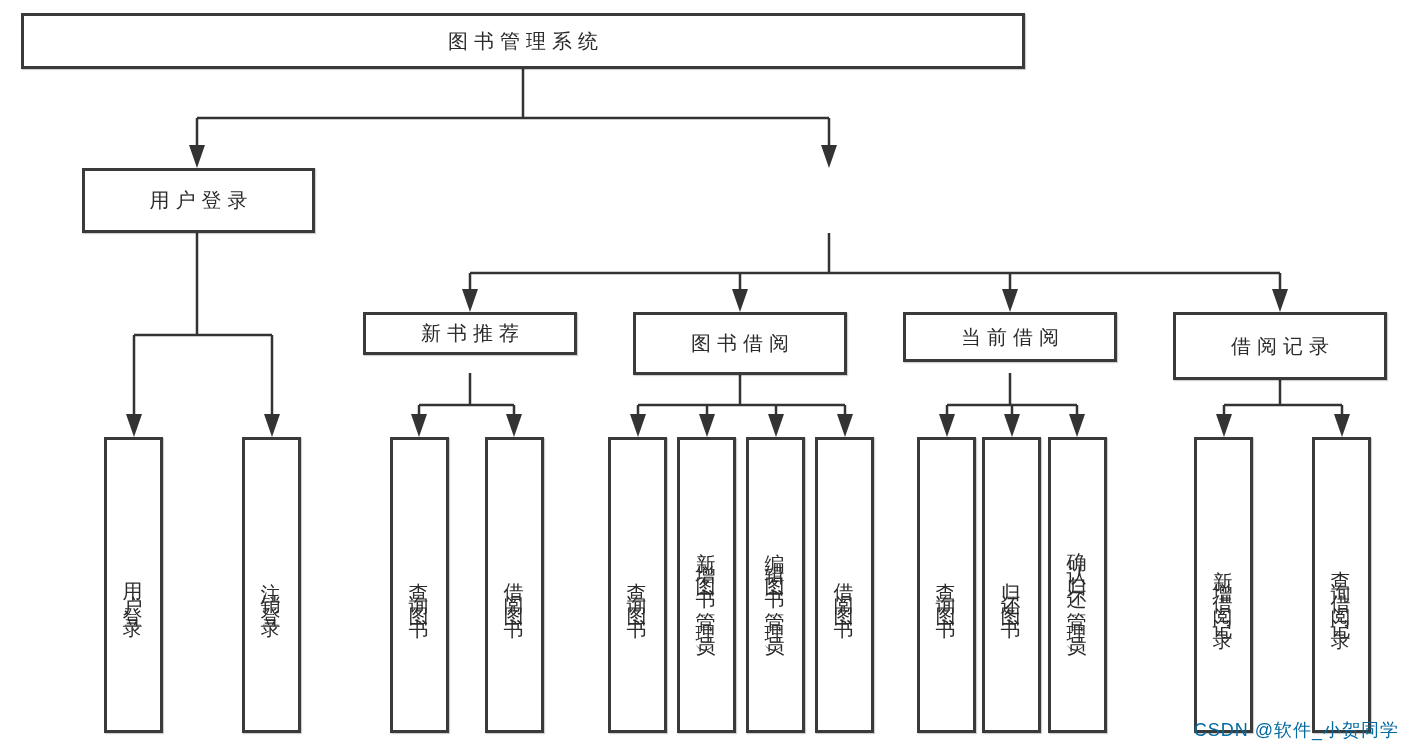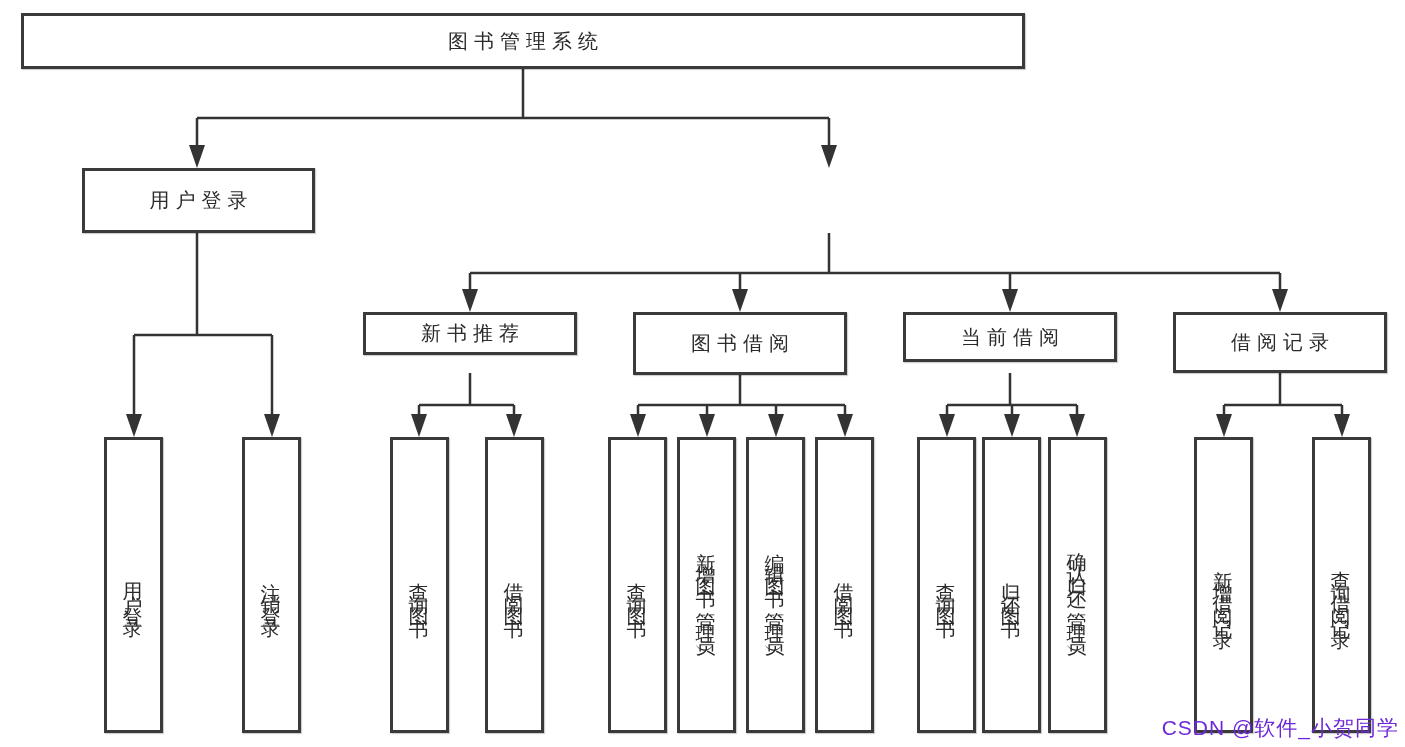--- a/index.html
+++ b/index.html
@@ -18,21 +18,21 @@
   }
   .vbox{
     position:absolute;top:437px;width:59px;height:296px;box-sizing:border-box;
     background:#ffffff;border:3px solid #3a3a3a;box-shadow:1px 1px 1px rgba(0,0,0,0.18);
     display:flex;align-items:center;justify-content:center;
     writing-mode:vertical-rl;text-orientation:mixed;
     font-size:20px;letter-spacing:12px;padding-top:12px;
   }
   .watermark{
     position:absolute;right:6px;bottom:5px;z-index:5;
-    font-size:21px;color:#6d28d9;letter-spacing:1px;white-space:nowrap;
+    font-size:18px;color:#0369a1;letter-spacing:1px;white-space:nowrap;
   }
 </style>
 </head>
 <body>
 
 <div class="canvas">
 
   <svg class="connectors" viewBox="0 0 1405 747" xmlns="http://www.w3.org/2000/svg">
 
     <path d="M523 69 V118 M197 118 H829 M197 118 V146 M829 118 V146"></path>
@@ -69,21 +69,21 @@
     <polygon points="1342,437 1334,414 1350,414"></polygon>
   </svg>
 
   <div class="hbox" style="left:21px;top:13px;width:1004px;height:56px;">图书管理系统</div>
 
   <div class="hbox" style="left:82px;top:168px;width:233px;height:65px;">用户登录</div>
 
   <div class="hbox" style="left:363px;top:312px;width:214px;height:43px;">新书推荐</div>
   <div class="hbox" style="left:633px;top:312px;width:214px;height:63px;">图书借阅</div>
   <div class="hbox" style="left:903px;top:312px;width:214px;height:50px;">当前借阅</div>
-  <div class="hbox" style="left:1173px;top:312px;width:214px;height:61px;">借阅记录</div>
+  <div class="hbox" style="left:1173px;top:312px;width:214px;height:68px;">借阅记录</div>
 
   <div class="vbox" style="left:104px;">用户登录</div>
   <div class="vbox" style="left:242px;">注销登录</div>
 
   <div class="vbox" style="left:390px;">查询图书</div>
   <div class="vbox" style="left:485px;">借阅图书</div>
 
   <div class="vbox" style="left:608px;">查询图书</div>
   <div class="vbox" style="left:677px;">新增图书（管理员）</div>
   <div class="vbox" style="left:746px;">编辑图书（管理员）</div>

